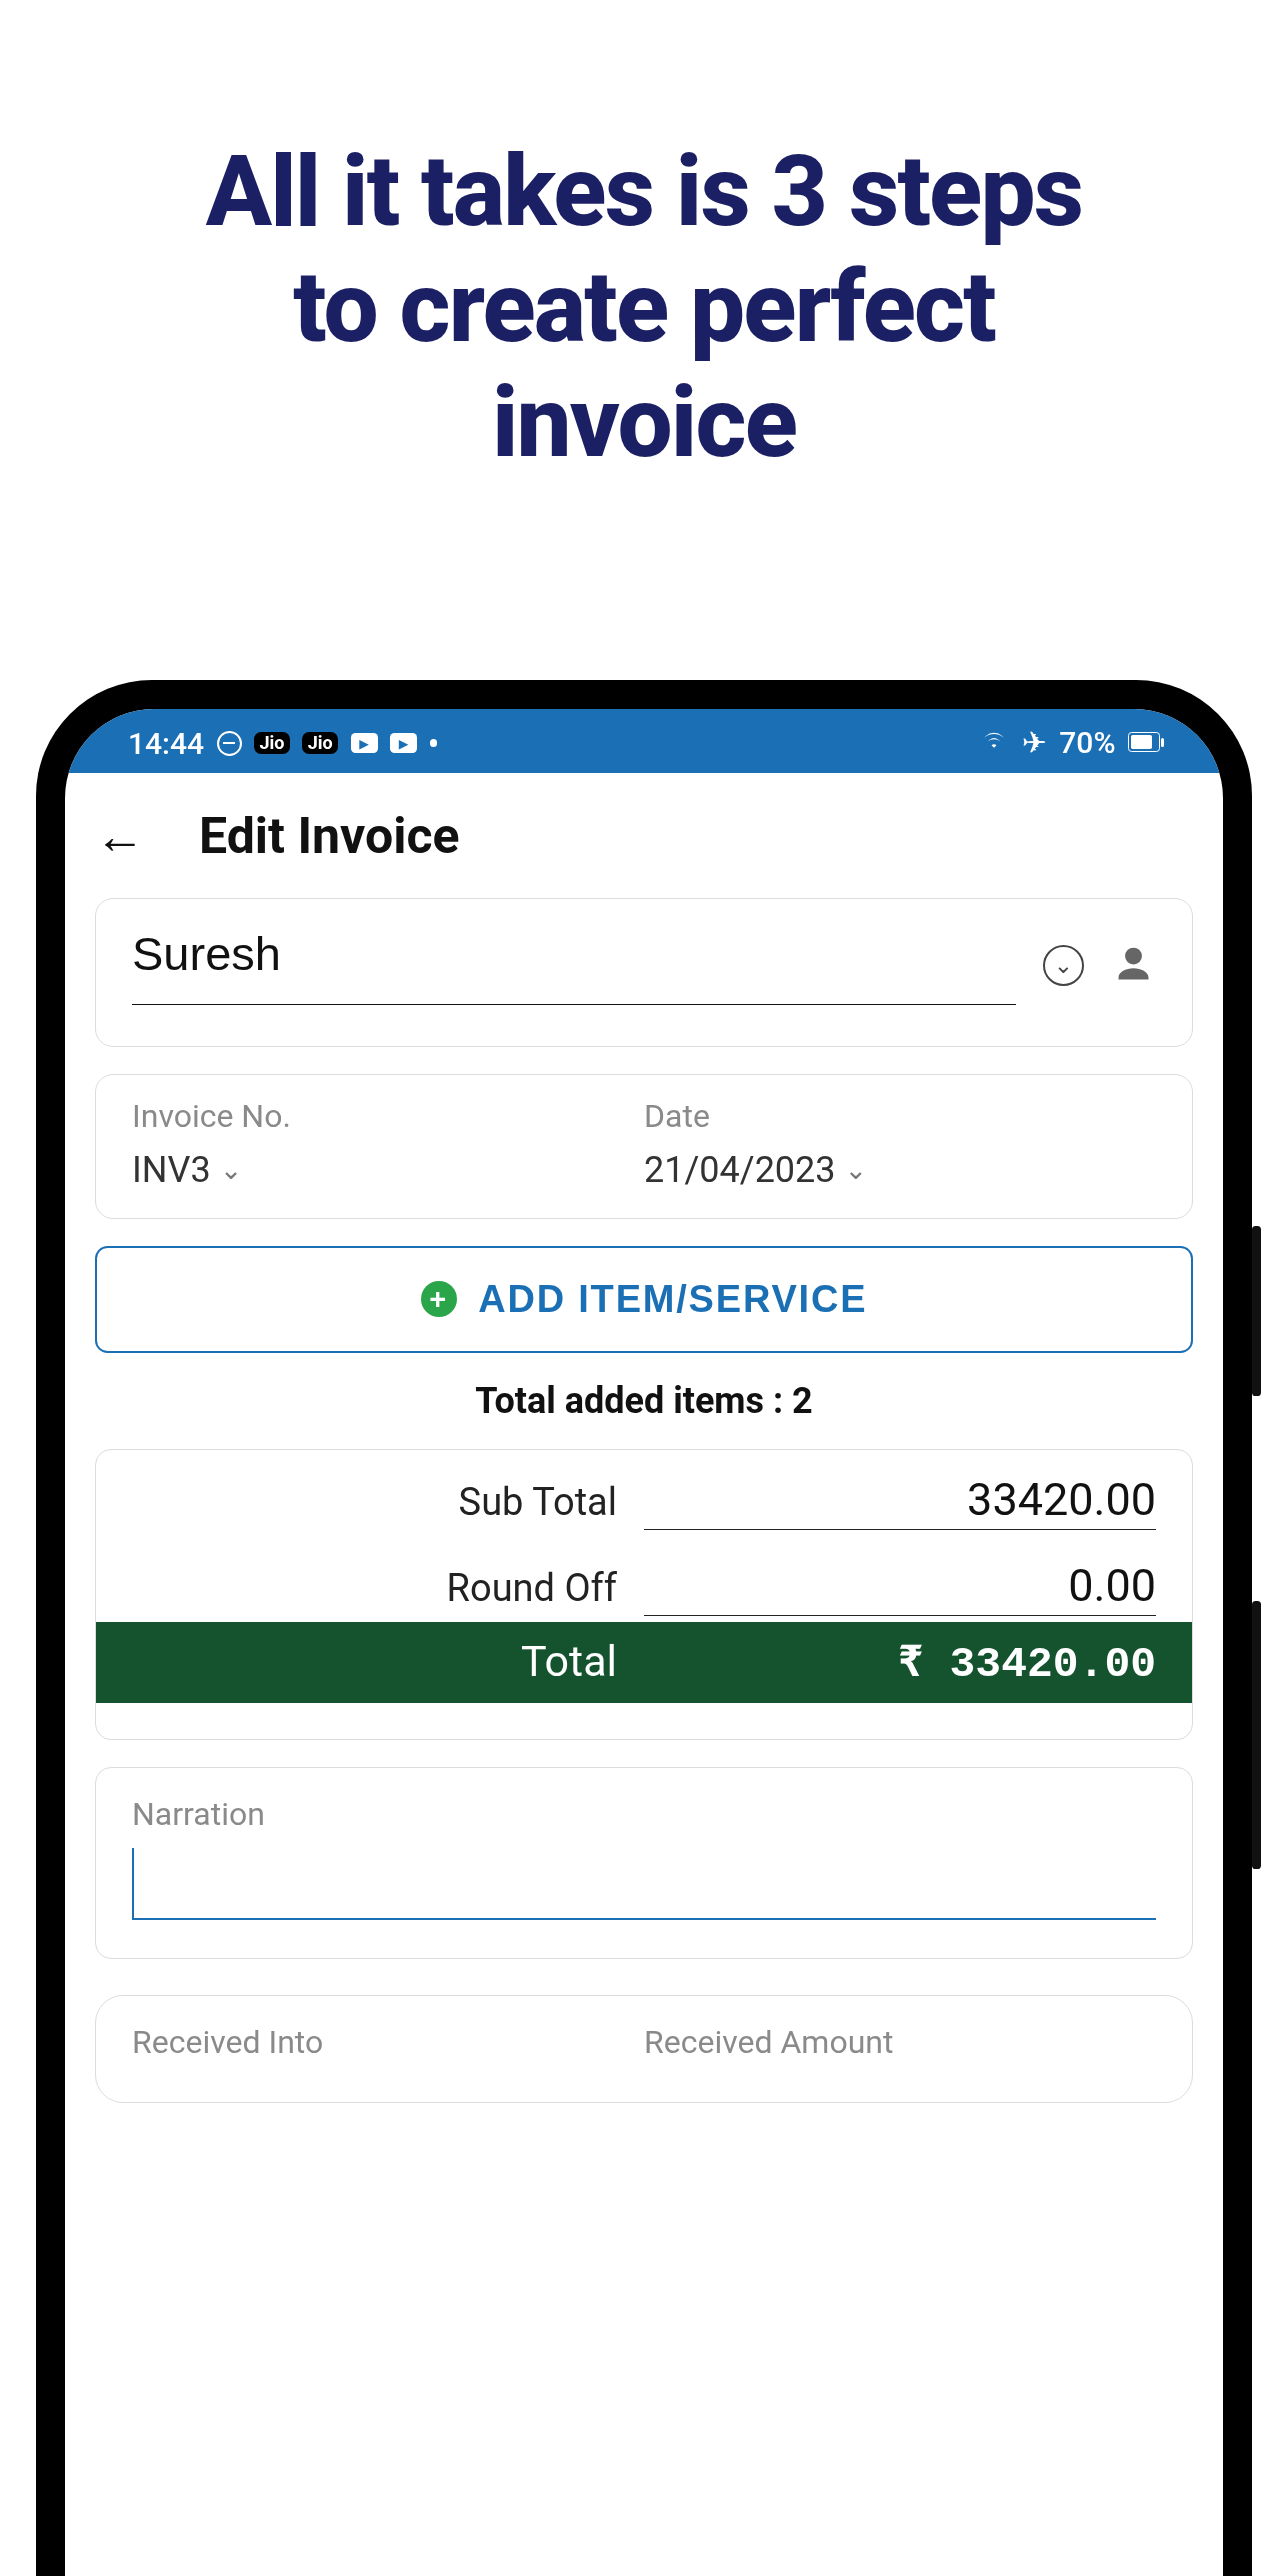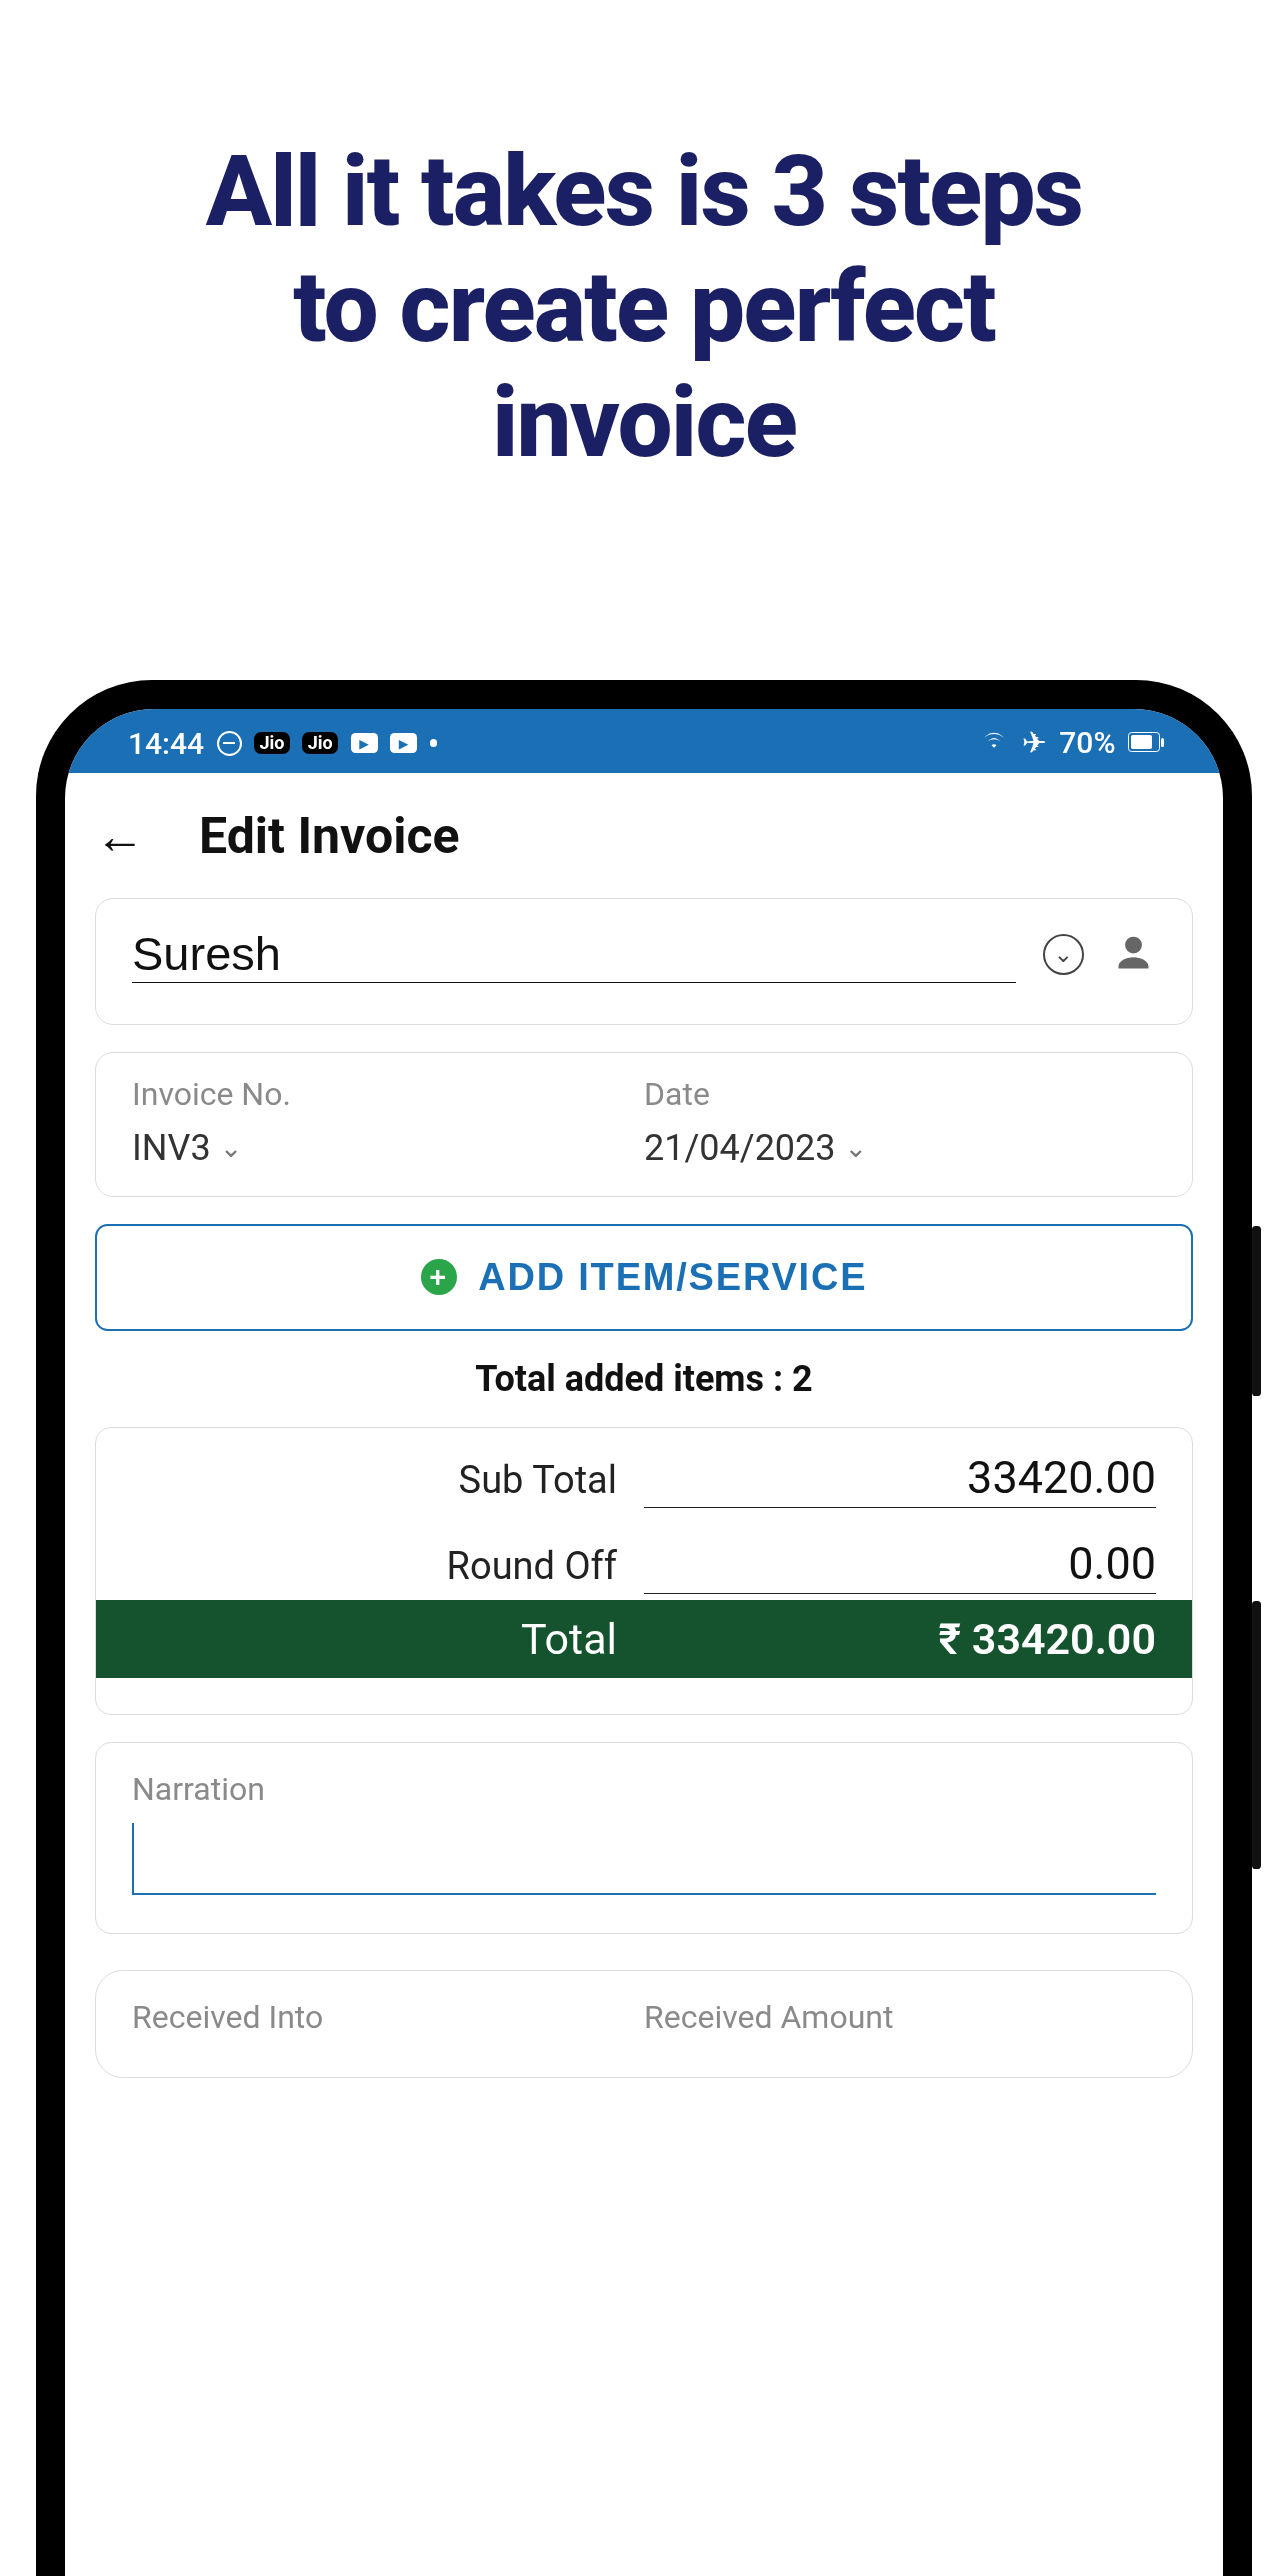--- a/index.html
+++ b/index.html
@@ -140,21 +140,21 @@
     display:flex;
     align-items:center;
     gap: 27px;
   }
   .cust-input {
     flex:1;
     font-size: 47px;
     color:#111;
     border:none;
     border-bottom:1.8px solid #111;
-    padding-bottom: 1px;
+    padding-bottom: 23px;
     outline:none;
     background:transparent;
   }
   .circ-chev {
     width:41px;height:41px;border:2.7px solid #444;border-radius:50%;
     display:flex;align-items:center;justify-content:center;
     color:#444;font-size:23px;
   }
   .person-icon svg { width:45px;height:45px; fill:#666; }
 
@@ -209,21 +209,21 @@
     border-bottom:1.8px solid #222; padding-bottom:3.6px;
   }
   .total-bar {
     background:#14532d;
     color:#fff;
     display:flex;
     padding: 14.3px 36px;
     font-size:43px;
   }
   .total-bar .lbl { flex:0 0 50%; text-align:right; padding-right:27px;}
-  .total-bar .val { flex:1; text-align:right; font-weight:600;}
+  .total-bar .val { flex:1; text-align:right; font-weight:600;font-family:Liberation Mono, monospace;}
   .totals-spacer { height:36px; }
 
   .narration-card {
     border:0.9px solid #dcdcdc;
     border-radius:16px;
     padding: 27px 36px 38px 36px;
     margin-bottom: 36px;
   }
   .narration-input {
     width:100%;

